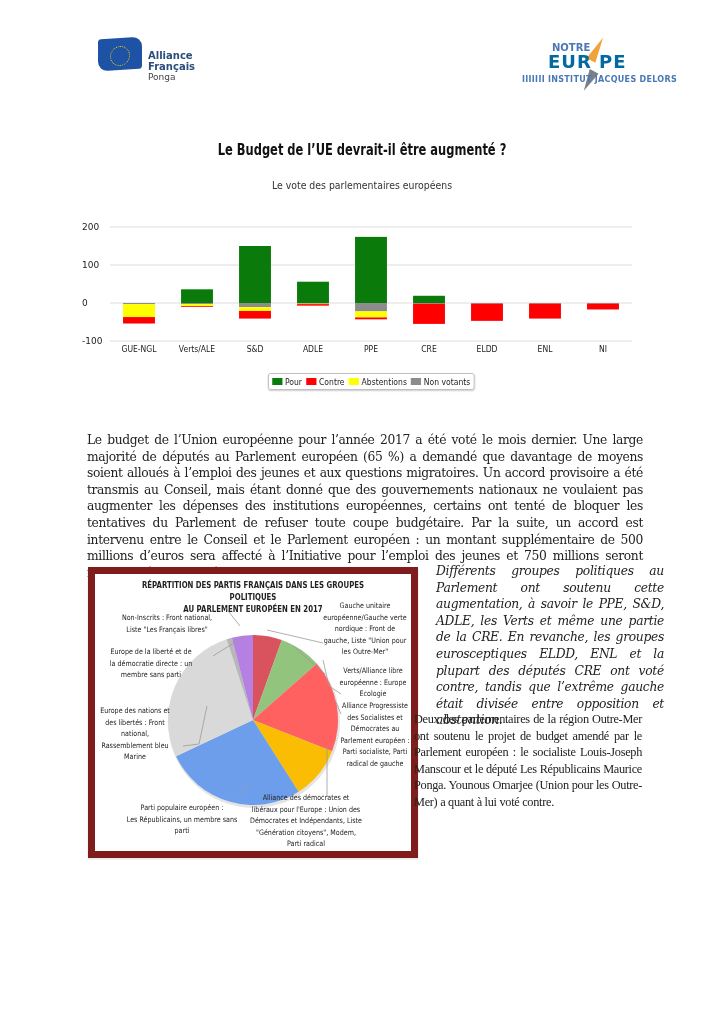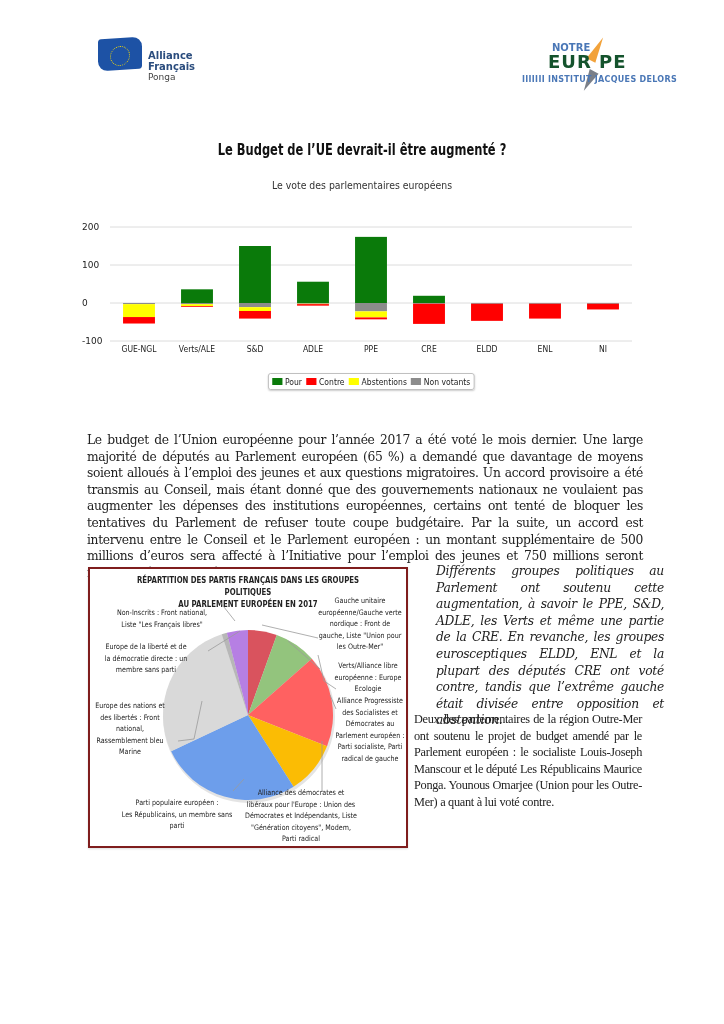--- a/index.html
+++ b/index.html
@@ -6,39 +6,39 @@
   body { width:724px; height:1024px; position:relative; overflow:hidden; font-family:"DejaVu Serif", serif; color:#222; }
   .abs { position:absolute; }
   
   #logo-left { left:98px; top:34px; width:110px; height:52px; }
   #logo-left .flag { position:absolute; left:0; top:4px; width:44px; height:32px; background:#1d52a5; border-radius:3px 10px 3px 10px; transform:skewY(-4deg); }
   #logo-left .stars { position:absolute; left:12px; top:8px; width:18px; height:18px; border:1.5px dotted #f5d90a; border-radius:50%; }
   #logo-left .t1 { position:absolute; left:50px; top:16px; font:bold 10px "DejaVu Sans", sans-serif; color:#2b4d7e; line-height:11px; white-space:nowrap; }
   #logo-left .t3 { position:absolute; left:50px; top:38px; font:9px "DejaVu Sans", sans-serif; color:#444; }
   #logo-right { left:494px; top:28px; width:150px; height:64px;margin-left:28px; }
   #logo-right .notre { position:absolute; left:30px; top:14px; font:bold 10px "DejaVu Sans", sans-serif; color:#4a77b6; }
-  #logo-right .europe { position:absolute; left:26px; top:23px; font:bold 18px "DejaVu Sans", sans-serif; color:#14532d; letter-spacing:1px; }
+  #logo-right .europe { position:absolute; left:26px; top:23px; font:bold 18px "DejaVu Sans", sans-serif; color:#0369a1; letter-spacing:1px; }
   #logo-right .inst { position:absolute; left:0; top:47px; font:bold 8px "DejaVu Sans", sans-serif; color:#4a77b6; white-space:nowrap; letter-spacing:0.3px; }
   #logo-right .needle { position:absolute; left:70px; top:8px; width:0; height:0; border-left:5px solid transparent; border-right:5px solid transparent; border-bottom:26px solid #f2a23a; transform:rotate(28deg); }
   #logo-right .needle2 { position:absolute; left:62px; top:42px; width:0; height:0; border-left:5px solid transparent; border-right:5px solid transparent; border-top:22px solid #7a7f88; transform:rotate(28deg); }
   
   #chart-title { left:0; width:724px; top:141px; text-align:center; font:bold 15px "DejaVu Sans Condensed","DejaVu Sans", sans-serif; color:#111; transform:scaleX(0.85); }
   #chart-subtitle { left:0; width:724px; top:179px; text-align:center; font:11px "DejaVu Sans", sans-serif; color:#333; transform:scaleX(0.85); }
   #bar-chart { left:80px; top:215px; }
   #legend { left:268px; top:373px; height:15px; border:1px solid #bbb; border-radius:3px; padding:0 4px; display:flex; align-items:center; gap:5px; font:9px "DejaVu Sans", sans-serif; box-shadow:0 1px 2px #ccc; transform-origin:left center; }
   .lg-item { display:flex; align-items:center; gap:3px; white-space:nowrap; }
   .swatch { width:12px; height:7px; display:inline-block; }
   
   .para { font-family:"DejaVu Serif", serif; font-size:12.3px; line-height:16.6px; text-align:justify; color:#222; }
   #intro { left:87px; top:432px; width:556px; letter-spacing:-0.35px; }
   #side1 { left:436px; top:563px; width:228px; letter-spacing:-0.3px;font-style:italic; }
   #side2 { left:414px; top:711px; width:228px; letter-spacing:-0.3px;font-family:Liberation Serif, serif; }
   #side1 p, #side2 p, #intro p { margin:0; }
   
-  #pie-box { left:88px; top:567px; width:316px; height:277px; border:2px solid #7f1d1d; box-shadow:0 1px 2px #ddd; background:#fff; }
+  #pie-box { left:88px; top:567px; width:316px; height:277px; border:7px solid #7f1d1d; box-shadow:0 1px 2px #ddd; background:#fff; }
   #pie-title { position:absolute; left:0; width:316px; top:5px; text-align:center; font:bold 8.5px "DejaVu Sans", sans-serif; line-height:12px; color:#222; transform:scaleX(0.82); }
   .pie-lbl { position:absolute; font:7.5px "DejaVu Sans", sans-serif; line-height:11.5px; text-align:center; color:#222; transform:scaleX(0.85); }
 </style>
 </head>
 <body>
 
 <div id="logo-left" class="abs">
   <div class="flag">
       <div class="stars"></div>
     </div>

